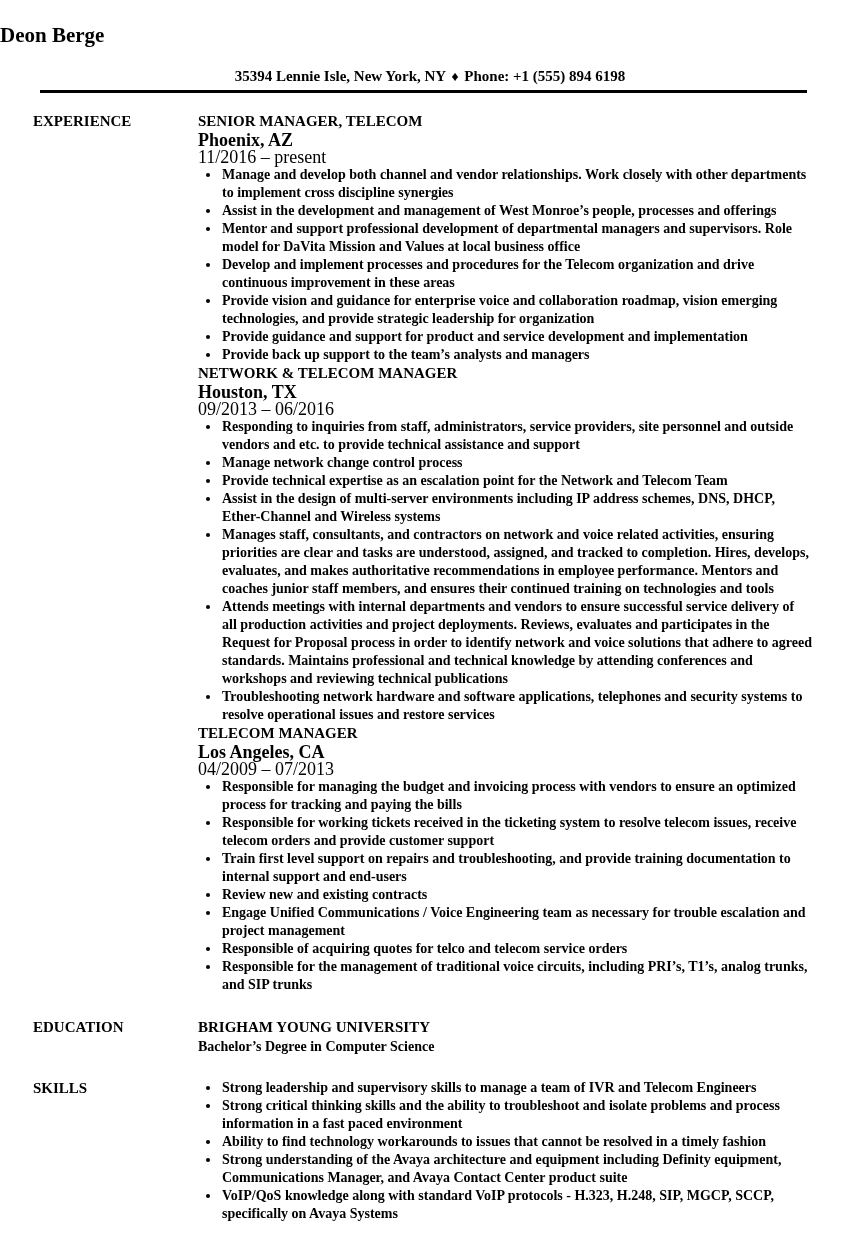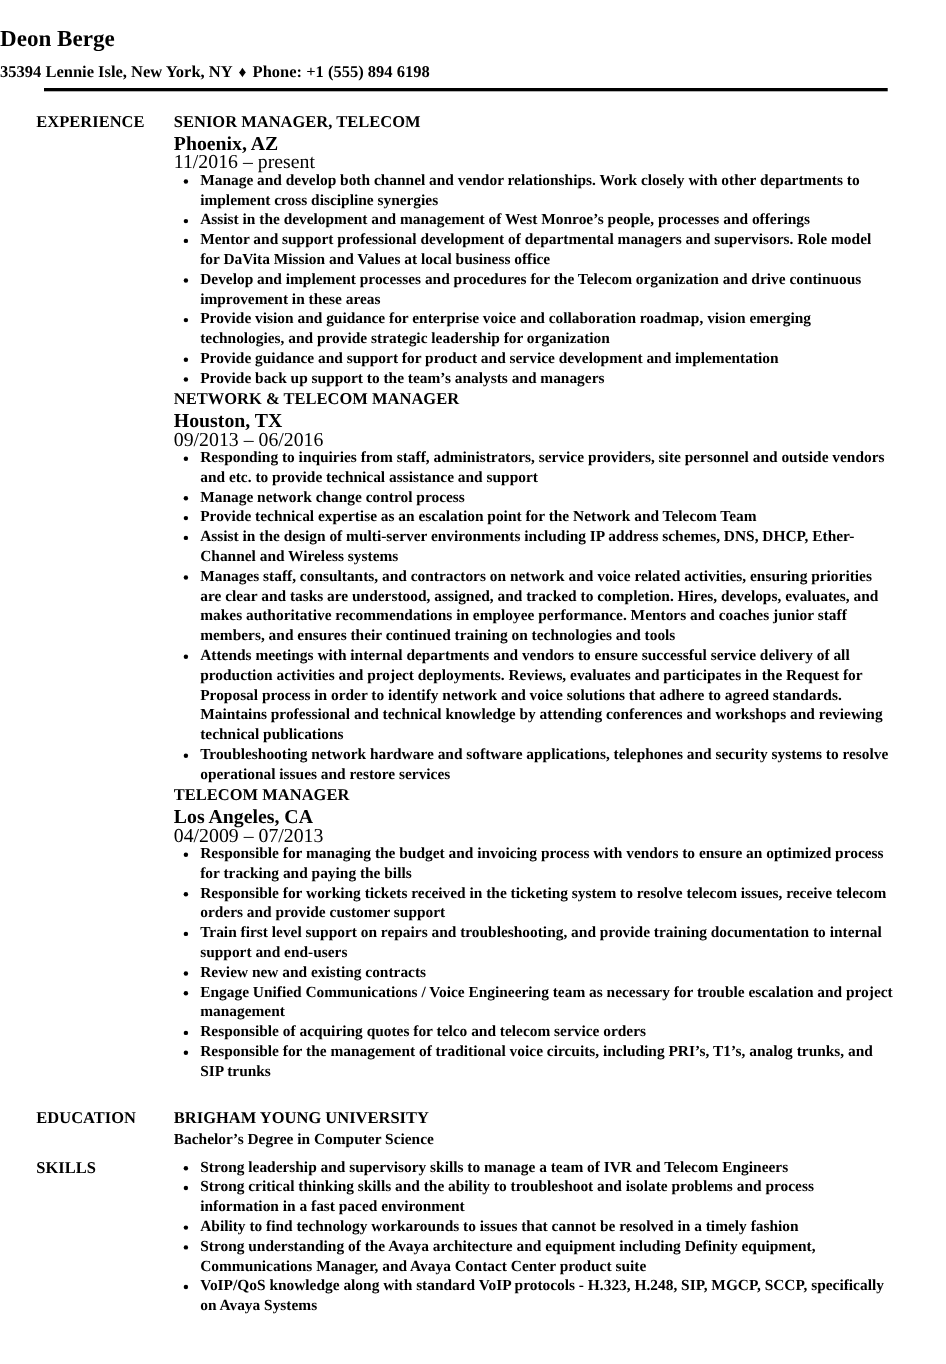--- a/index.html
+++ b/index.html
@@ -3,42 +3,42 @@
 <meta charset="utf-8">
 <style>
   * { box-sizing: border-box; }
   html, body { margin: 0; padding: 0; }
   body {
     width: 860px; height: 1240px; overflow: hidden;
     background: #ffffff; color: #000000;
     font-family: "Liberation Serif", serif;
   }
   .name { padding-top: 23px; font-size: 21px; font-weight: 700; line-height: 24px; }
-  .contact { margin-top: 11px; font-size: 15px; font-weight: 700; line-height: 17px; }
+  .contact { margin-top: 21px; font-size: 15px; font-weight: 700; text-align: center; line-height: 17px; }
   .diamond { margin: 0 2px; font-size: 14px; }
   .rule { height: 3px; background: #000000; margin: 5px 53px 0 40px; }
 
   .content { padding: 19px 48px 0 33px; }
-  .row { display: flex; align-items: flex-start; }
+  .row { display: flex; align-items: flex-start; gap: 40px; }
   .label-col { flex: 0 0 125px; width: 125px; font-size: 15px; font-weight: 700; line-height: 19px; }
   .main-col { flex: 1 1 auto; min-width: 0; }
 
   .job + .job { }
   .job-title { font-size: 15px; font-weight: 700; line-height: 19px; }
   .job-location { font-size: 18px; font-weight: 700; line-height: 18px; }
   .job-dates { font-size: 18px; line-height: 17px; }
 
   ul.bullets { margin: 0; padding: 0 0 0 23px; list-style: disc; }
   ul.bullets li { font-size: 14px; line-height: 18px; padding-left: 1px; font-weight: bold; }
   ul.bullets li::marker { color: #000000; }
 
   .section-edu { margin-top: 24px; }
   .edu-school { font-size: 15px; font-weight: 700; line-height: 19px; }
   .edu-degree { font-size: 14px; font-weight: 700; line-height: 20px; }
-  .section-skills { margin-top: 6px; }
+  .section-skills { margin-top: 22px; }
 </style>
 </head>
 <body>
 
 <div class="page">
   <header>
     <div class="name">Deon Berge</div>
     <div class="contact">
       <span>35394 Lennie Isle, New York, NY</span>
       <span class="diamond">♦</span>

